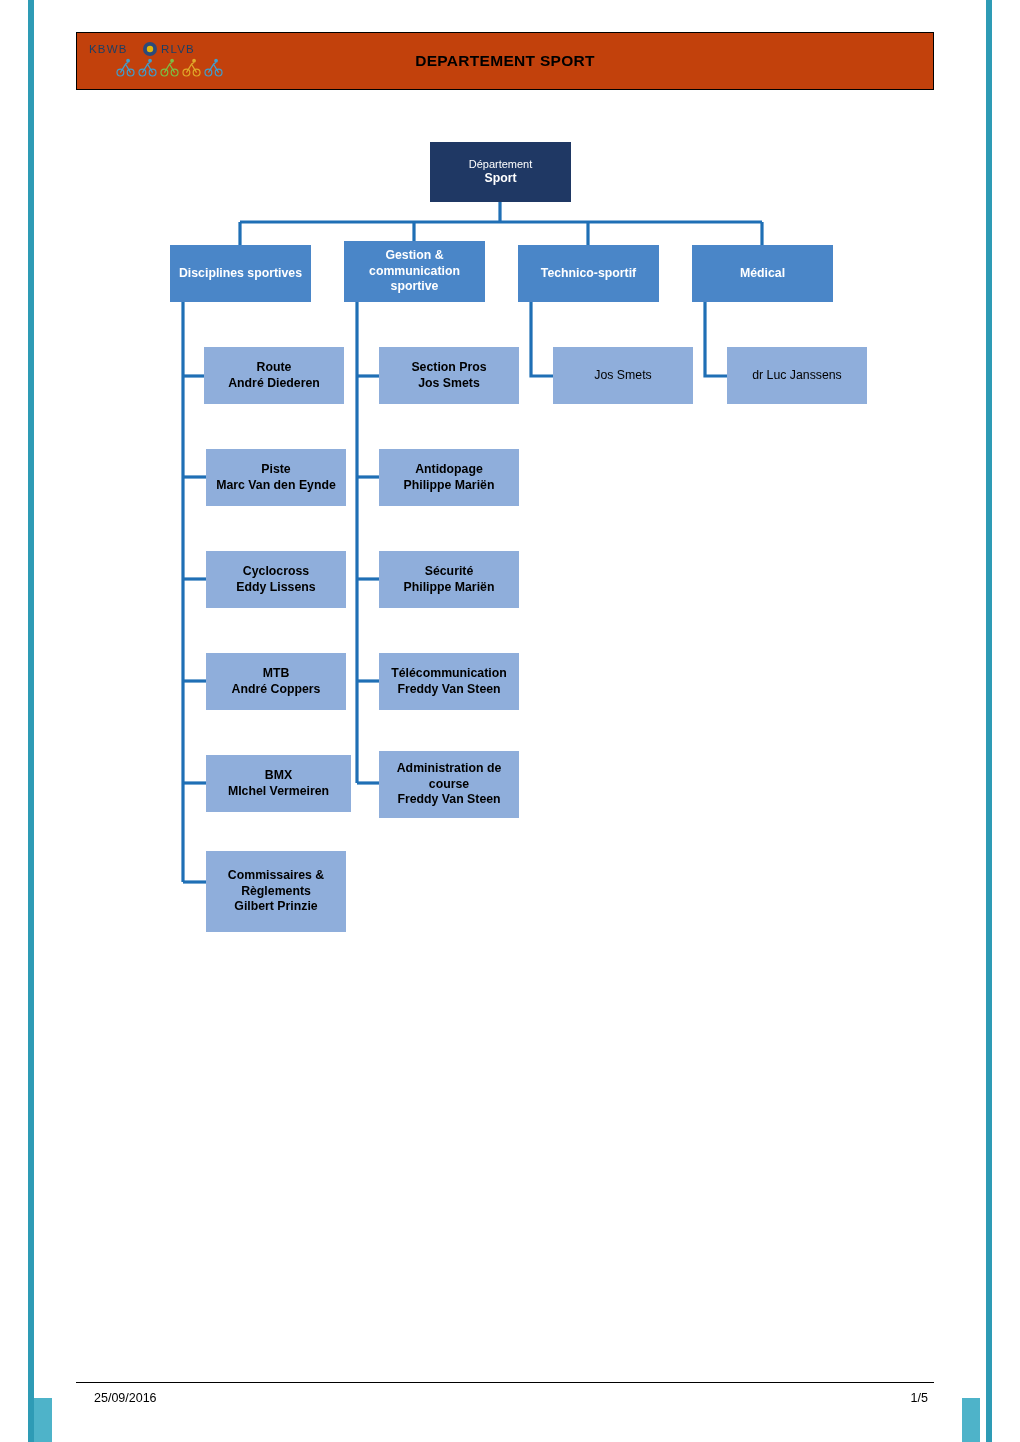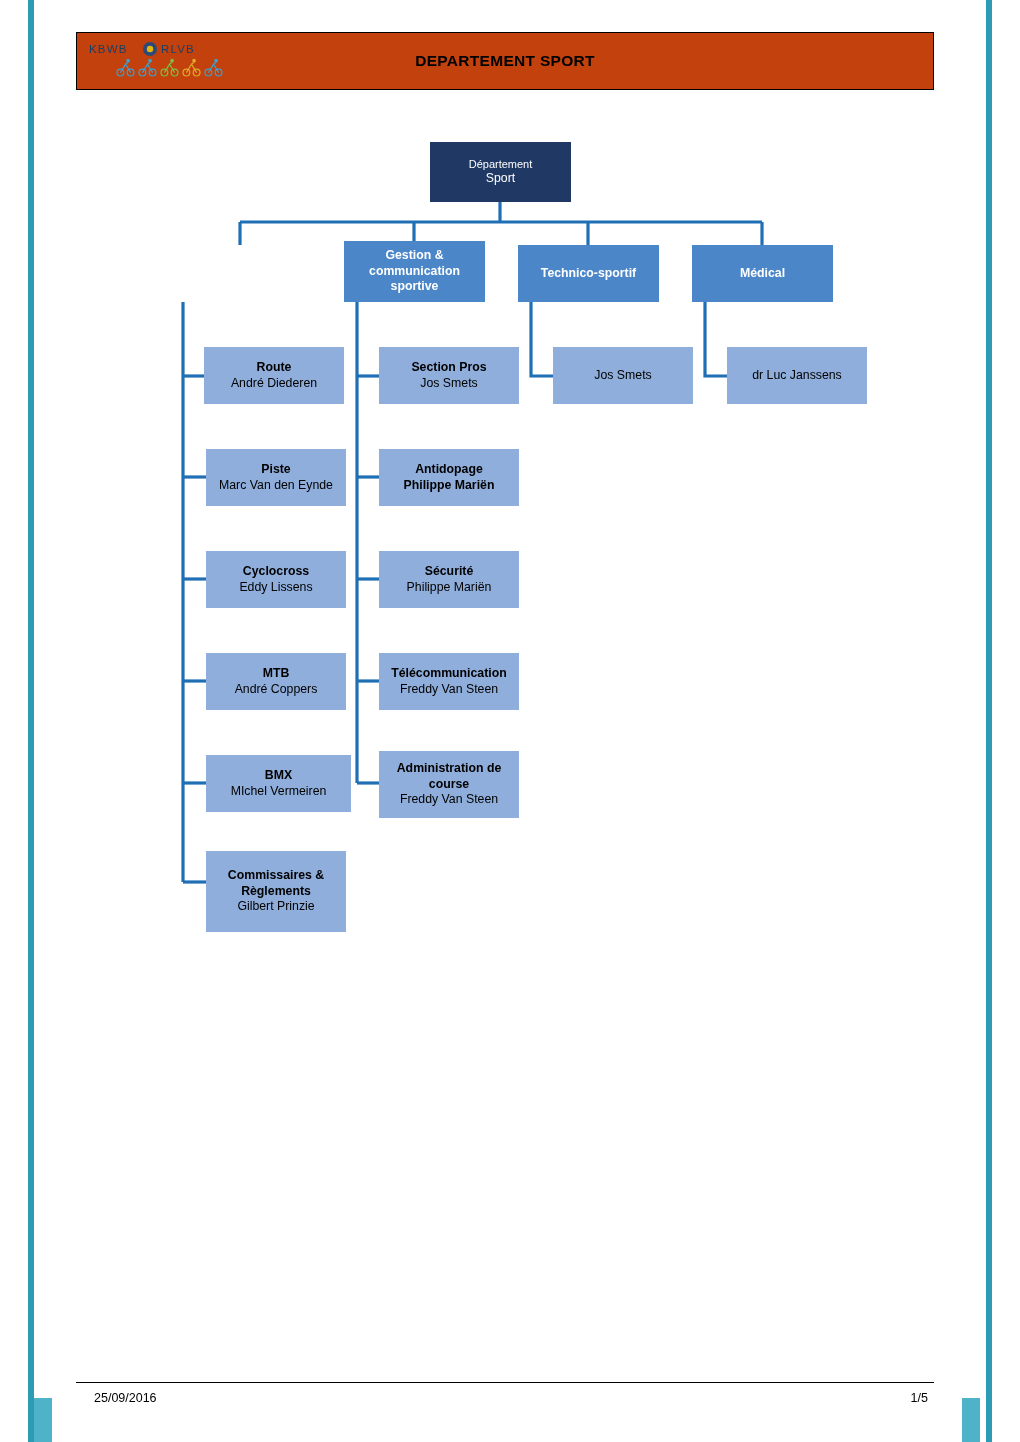--- a/index.html
+++ b/index.html
@@ -77,21 +77,21 @@
     text-align: center;
     line-height: 1.28;
     padding: 2px 4px;
   }
   .node .ttl {
     font-weight: bold;
     font-size: 12.3px;
   }
   .node .sub {
     font-size: 12.3px;
-    font-weight: normal;
+    font-weight: bold;
   }
   .node.root {
     background: #1f3864;
     color: #ffffff;
   }
   .node.root .ttl { font-weight: normal; font-size: 11px; }
   .node.lvl1 {
     background: #4a86c8;
     color: #ffffff;
   }
@@ -213,20 +213,23 @@
   </g>
 </svg>
 
 <div id="chart">
 
   <div class="node root" style="left:430px; top:142px; width:141px; height:60px;">
     <div class="ttl">Département</div>
     <div class="sub">Sport</div>
   </div>
 
+  <div class="node lvl1" style="left:170px; top:245px; width:141px; height:57px;">
+    <div class="ttl">Disciplines sportives</div>
+  </div>
 
   <div class="node lvl1" style="left:344px; top:241px; width:141px; height:61px;">
     <div class="ttl">Gestion &amp; communication sportive</div>
   </div>
 
   <div class="node lvl1" style="left:518px; top:245px; width:141px; height:57px;">
     <div class="ttl">Technico-sportif</div>
   </div>
 
   <div class="node lvl1" style="left:692px; top:245px; width:141px; height:57px;">

